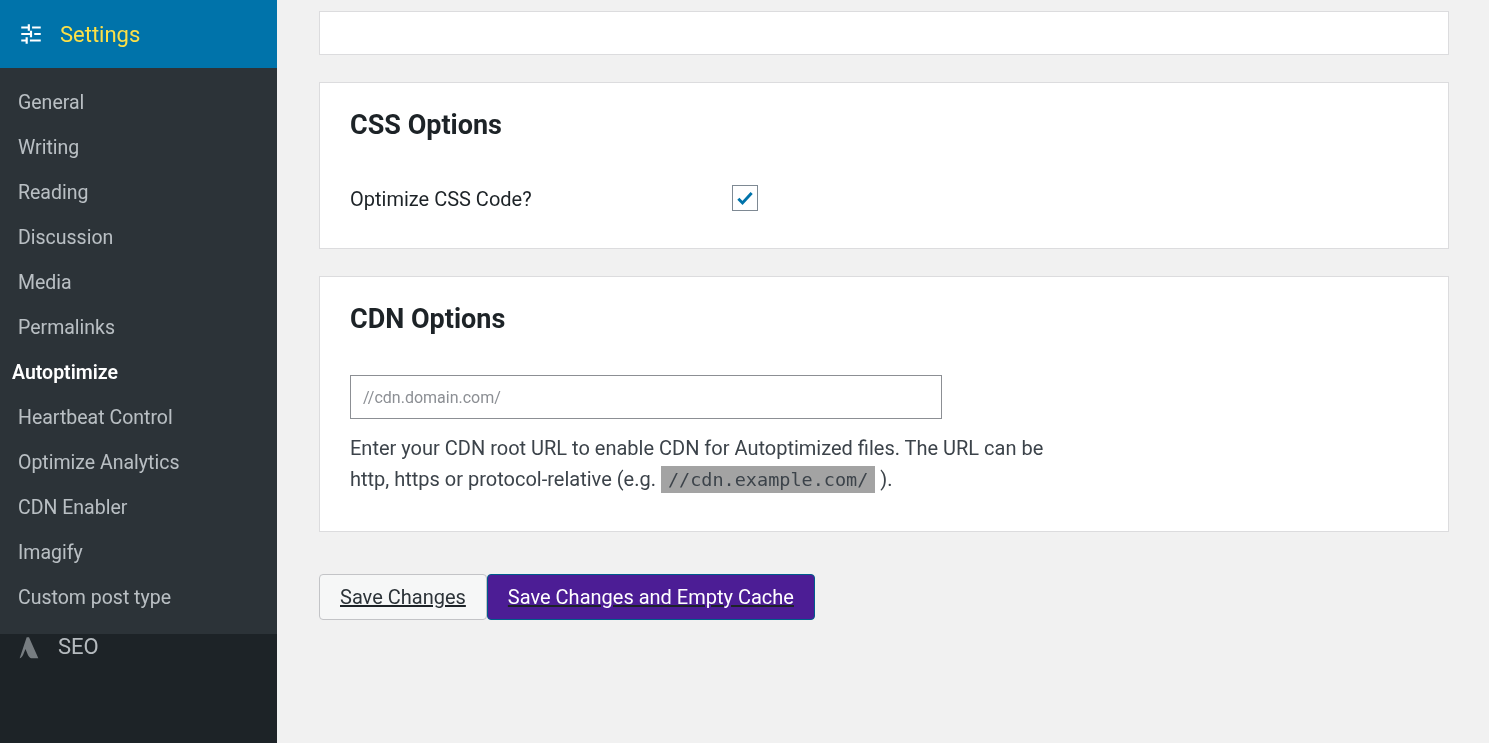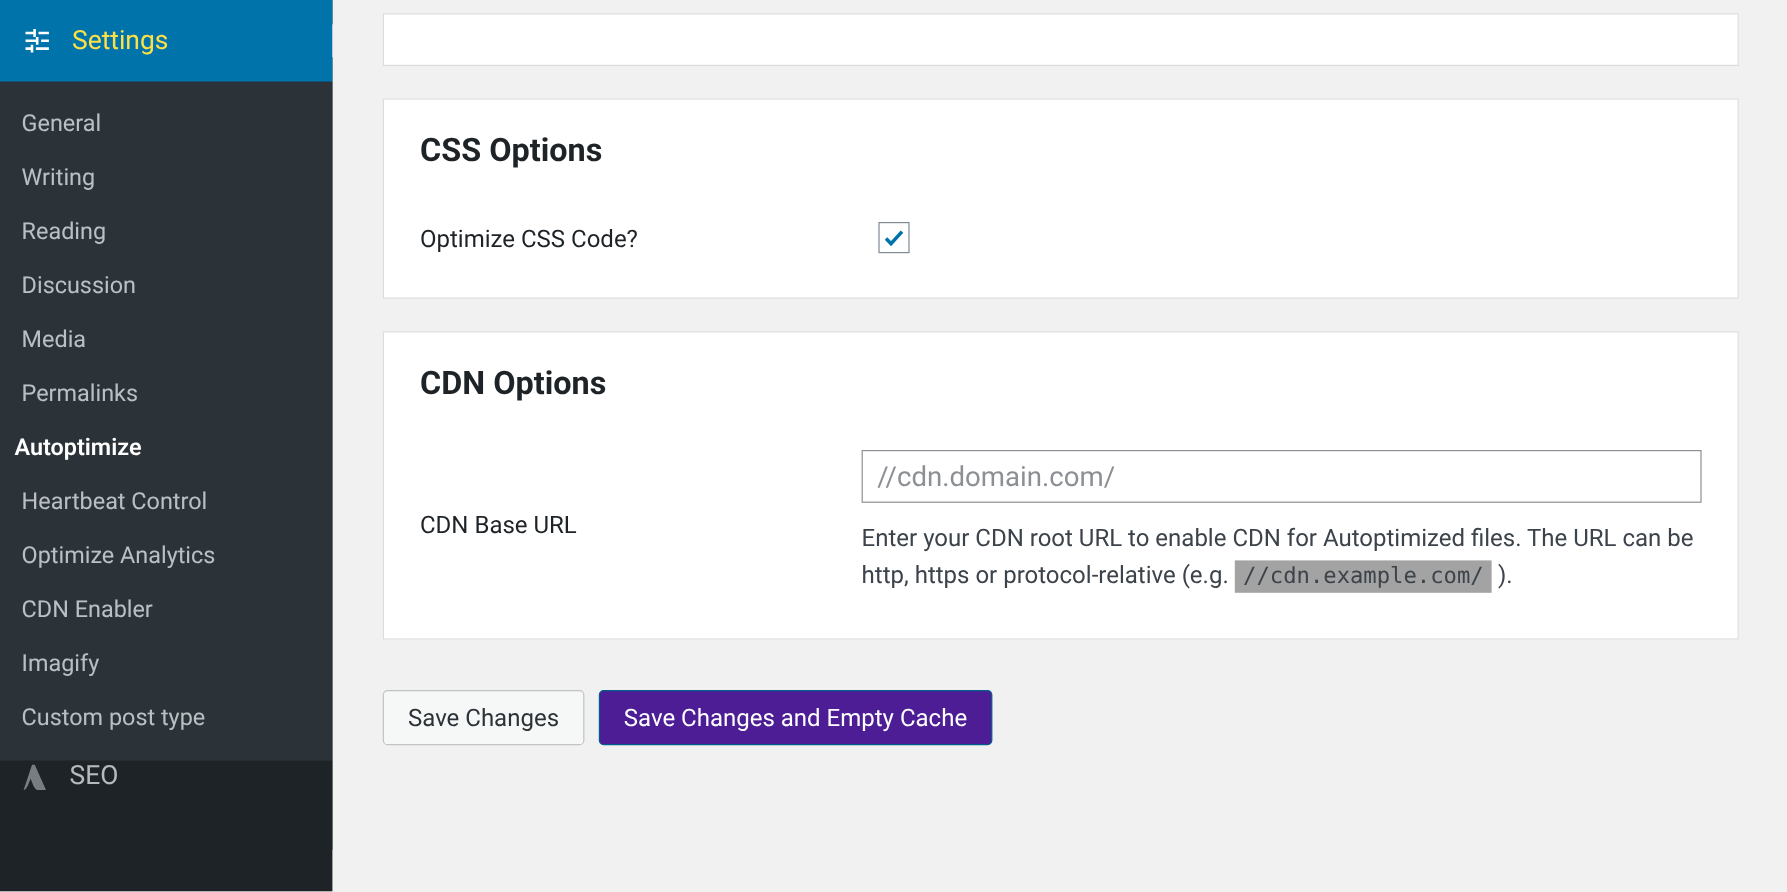--- a/index.html
+++ b/index.html
@@ -113,26 +113,26 @@
     border: 1px solid #7e8993;
     display: inline-flex;
     align-items: center;
     justify-content: center;
     background: #fff;
     cursor: pointer;
     margin-top: 4px;
   }
   .checkbox svg { width: 20px; height: 20px; stroke: #0073aa; fill: none; stroke-width: 3.5; }
   .text-input {
-    width: 700px;
+    width: 592px;
     max-width: 100%;
     height: 44px;
     border: 1px solid #8c8f94;
     background: #fff;
-    font-size: 23px;
+    font-size: 16px;
     padding: 0 12px;
     color: #2c3338;
     font-family: inherit;
   }
   .text-input::placeholder { color: #8c8f94; }
   .description {
     font-size: 20px;
     color: #3c434a;
     line-height: 1.55;
     margin-top: 14px;
@@ -141,21 +141,22 @@
   .description code {
     background: #a3a3a3;
     padding: 3px 7px;
     font-family: Consolas, Monaco, monospace;
     font-size: 18.5px;
     color: #3c434a;
   }
   .button-row {
     margin-top: 42px;
     display: flex;
-    gap: 12px;
+    gap: 0;
+    text-decoration: underline;
   }
   .btn {
     font-size: 20px;
     padding: 10px 20px;
     border-radius: 4px;
     cursor: pointer;
     font-family: inherit;
     line-height: 1.2;
   }
   .btn-secondary {
@@ -223,21 +224,20 @@
                 <polyline points="4,13 9,18 20,6"></polyline>
               </svg>
           </span>
         </div>
       </div>
     </section>
 
     <section class="panel">
       <h2>CDN Options</h2>
       <div class="form-row">
-        <div class="form-label">CDN Base URL</div>
         <div class="form-field">
           <input type="text" class="text-input" placeholder="//cdn.domain.com/" style="">
           <p class="description">
             <span>Enter your CDN root URL to enable CDN for Autoptimized files. The URL can be http, https or protocol-relative (e.g. </span><code>//cdn.example.com/</code><span> ).</span>
           </p>
         </div>
       </div>
     </section>
 
     <div class="button-row">

